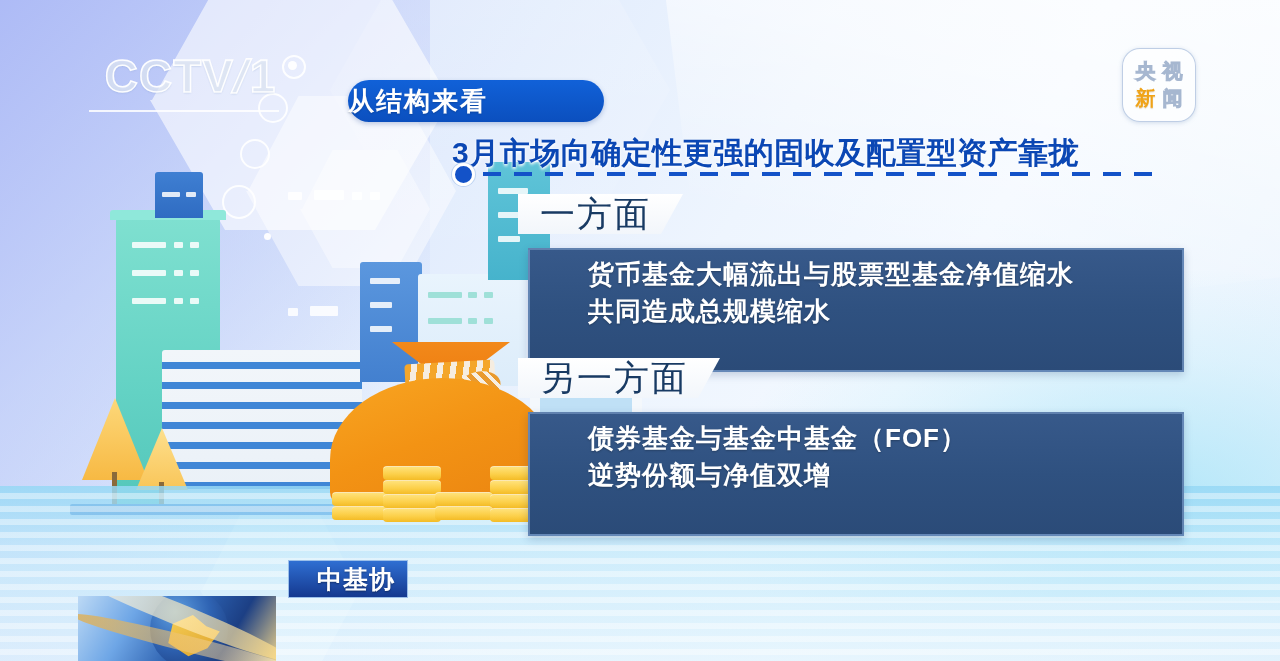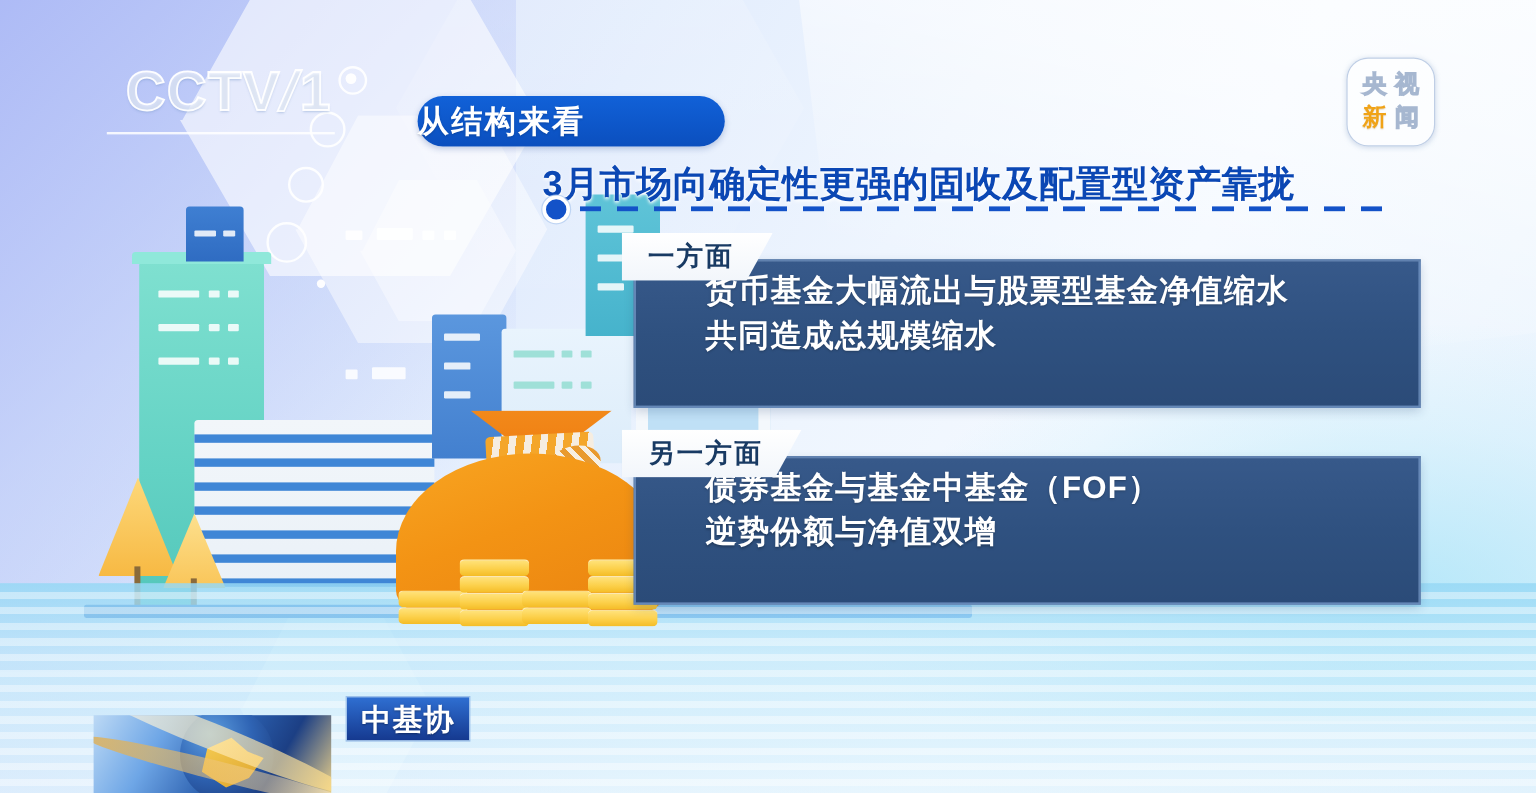--- a/index.html
+++ b/index.html
@@ -128,27 +128,28 @@
 
   .section{position:absolute;}
   .tab{
     position:absolute;z-index:3;height:40px;
     background:linear-gradient(180deg,#ffffff,#f2f6fb);
     clip-path:polygon(0 0,100% 0,calc(100% - 22px) 100%,0 100%);
     display:flex;align-items:center;padding:0 32px 0 22px;
     box-shadow:0 2px 4px rgba(40,70,120,.18);
   }
   .tab span{
-    color:#183a63;font-size:22px;font-weight:bold;letter-spacing:2px;white-space:nowrap;text-align:center;
+    color:#183a63;font-size:35px;font-weight:normal;letter-spacing:2px;white-space:nowrap;text-align:center;
   }
   .panel{
     position:absolute;left:528px;width:652px;
     background:linear-gradient(180deg,#37598a 0%,#2f5180 50%,#2b4b78 100%);
     border:2px solid rgba(140,175,220,.55);
     box-shadow:0 3px 8px rgba(30,60,110,.22);
+    margin-top:32px;
   }
   .panel .lines{
     padding:6px 0 0 58px;
   }
   .panel .line{
     color:#ffffff;font-size:26px;font-weight:bold;line-height:37px;letter-spacing:1px;
     white-space:nowrap;text-shadow:0 1px 2px rgba(0,0,0,.25);
   }
 
   
@@ -187,24 +188,24 @@
     color:rgba(255,255,255,.92);
     -webkit-text-stroke:1px rgba(150,170,200,.85);
   }
   .yangshi .ch.hl{
     color:#f0a317;-webkit-text-stroke:0;
     text-shadow:0 1px 1px rgba(180,120,20,.35);
   }
 
   
   .lt-source{
-    position:absolute;left:288px;top:580px;width:102px;height:36px;
+    position:absolute;left:288px;top:560px;width:102px;height:36px;
     background:linear-gradient(180deg,#2f6fd2,#15398f);
     border:1.5px solid #9cc0ea;
-    display:flex;align-items:center;justify-content:center;
+    display:flex;align-items:center;justify-content:center;padding-left:16px;
   }
   .lt-source span{
     color:#ffffff;font-size:25px;font-weight:bold;letter-spacing:1px;
     text-shadow:0 1px 2px rgba(0,0,0,.35);
   }
   .lt-bar{
     position:absolute;left:276px;top:596px;right:0;height:65px;
     background:linear-gradient(180deg,#ffffff 0%,#fdfeff 60%,#eef4fb 100%);
     border-top:1.5px solid #b9d2ee;
   }

